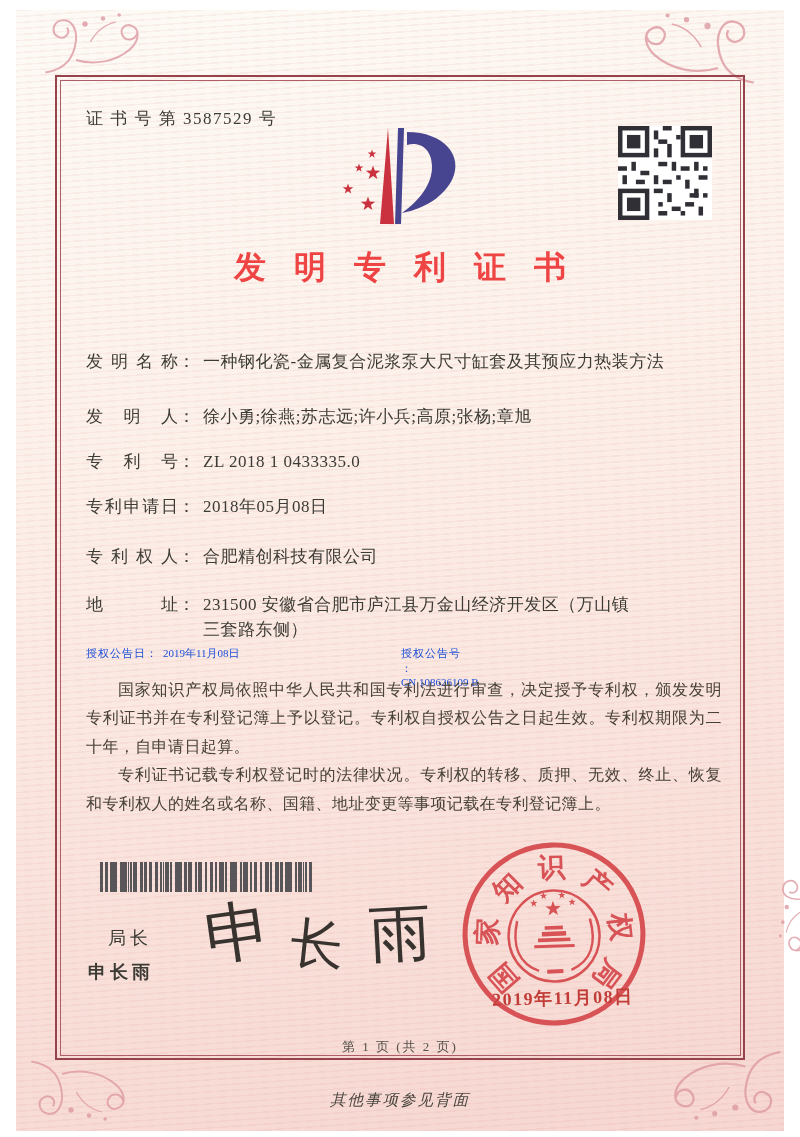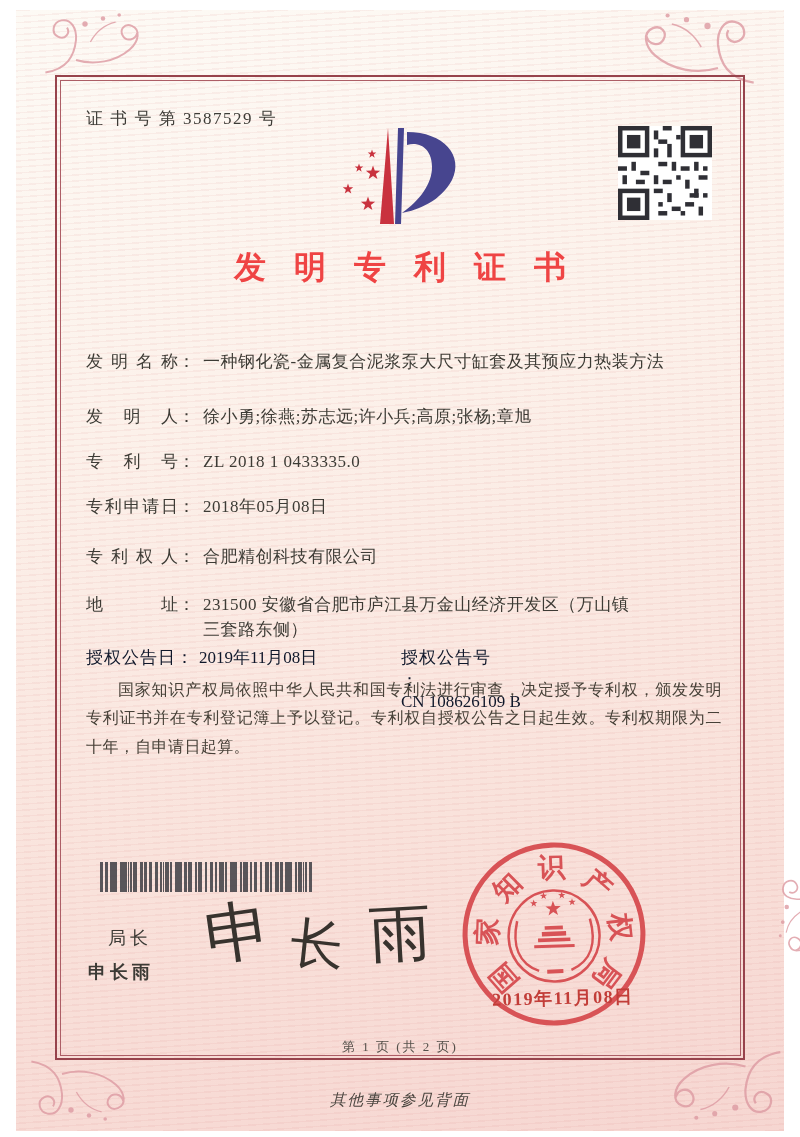--- a/index.html
+++ b/index.html
@@ -21,21 +21,21 @@
   .qr { position:absolute; left:618px; top:126px; }
 
   .title { position:absolute; left:0; top:246px; width:100%; text-align:center;
     font-size:32px; font-weight:600; color:#ef4444; letter-spacing:28px; text-indent:28px; }
 
   .field-row { position:absolute; left:86px; width:636px; font-size:17px; color:#3d3b35; display:flex; }
   .field-label { display:inline-block; width:92px; text-align:justify; text-align-last:justify; flex:none; letter-spacing:0; }
   .field-colon { flex:none; margin-right:8px; }
   .field-value { flex:1; white-space:pre-line; letter-spacing:0.5px; line-height:1.45; }
 
-  .grant-row { position:absolute; left:86px; top:646px; width:636px; font-size:17px; color:#0f172a; }
+  .grant-row { position:absolute; left:86px; top:646px; width:636px; font-size:11px; color:#1d4ed8; }
   .grant-left, .grant-right { display:inline-flex; }
   .grant-right { position:absolute; left:315px; top:0;flex-direction:column; }
   .grant-label { display:inline-block; letter-spacing:1px; }
 
   .body-text { position:absolute; left:86px; top:676px; width:636px;
     font-size:16px; line-height:1.78; color:#474138; letter-spacing:0.4px; text-align:justify; }
   .body-text p { text-indent:2em; }
 
   .barcode { position:absolute; left:100px; top:862px; width:212px; height:30px; opacity:.85;
     background-image:
@@ -211,20 +211,21 @@
     </span>
     <span class="grant-right">
       <span class="grant-label">授权公告号</span>
         <span>：</span>
         <span style="">CN 108626109 B</span>
     </span>
   </div>
 
   <div class="body-text">
     <p>国家知识产权局依照中华人民共和国专利法进行审查，决定授予专利权，颁发发明专利证书并在专利登记簿上予以登记。专利权自授权公告之日起生效。专利权期限为二十年，自申请日起算。</p>
+    <p>专利证书记载专利权登记时的法律状况。专利权的转移、质押、无效、终止、恢复和专利权人的姓名或名称、国籍、地址变更等事项记载在专利登记簿上。</p>
   </div>
 
   <div class="barcode"></div>
 
   <div class="director-title">局长</div>
   <div class="director-name">申长雨</div>
 
   <div class="signature">
     <span class="sig-1">申</span>
     <span class="sig-2">长</span>

